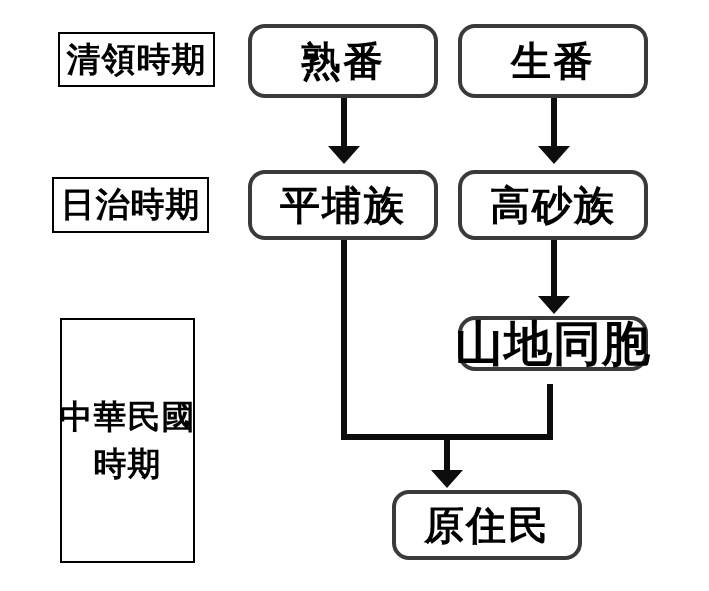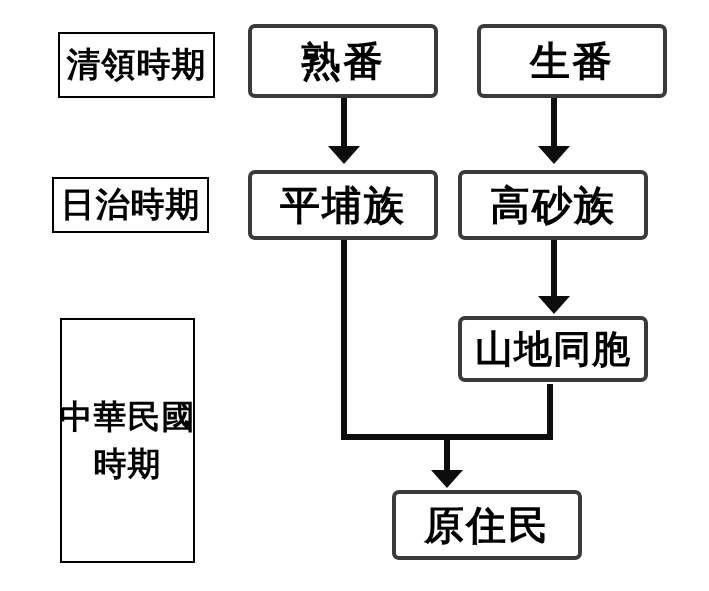--- a/index.html
+++ b/index.html
@@ -33,21 +33,21 @@
   }
   .arrowhead {
     fill: var(--connector);
     stroke: none;
   }
   .node {
     position: absolute;
     width: 190px;
     background: var(--background);
     border: 4px solid var(--node-border);
-    border-radius: 7px;
+    border-radius: 17px;
     display: flex;
     align-items: center;
     justify-content: center;
     font-size: 40px;
     font-weight: 700;
     letter-spacing: 2px;
     color: var(--text);
     line-height: 1;
     white-space: nowrap;
   }
@@ -61,28 +61,28 @@
     justify-content: center;
     font-size: 34px;
     font-weight: 700;
     letter-spacing: 1px;
     color: var(--text);
     line-height: 1.4;
     text-align: center;
     white-space: nowrap;
   }
   
-  .lbl-qing  { left: 58px;  top: 32px;  width: 157px; height: 66px; }
+  .lbl-qing  { left: 58px;  top: 32px;  width: 157px; height: 55px; }
   .lbl-japan { left: 52px;  top: 177px; width: 157px; height: 56px; }
   .lbl-roc   { left: 60px;  top: 318px; width: 135px; height: 245px; font-size: 33px; }
   .node-shufan   { left: 248px; top: 24px;  height: 74px; }
-  .node-shengfan { left: 477px; top: 24px;  height: 74px; }
+  .node-shengfan { left: 458px; top: 24px;  height: 74px; }
   .node-pingpu   { left: 248px; top: 170px; height: 70px; }
   .node-takasago { left: 458px; top: 170px; height: 70px; }
-  .node-shandi   { left: 458px; top: 316px; height: 66px; font-size: 38px; letter-spacing: 1px; }
+  .node-shandi   { left: 458px; top: 316px; height: 55px; font-size: 48px; letter-spacing: 1px; }
   .node-yuanzhumin { left: 352px; top: 490px; height: 70px; margin-left: 40px; }
 </style>
 </head>
 <body>
 
 <div class="canvas">
 
   <svg class="connector-layer" width="709" height="591" viewBox="0 0 709 591" xmlns="http://www.w3.org/2000/svg">
 
     <path class="connector" d="M344 96 V148"></path>

